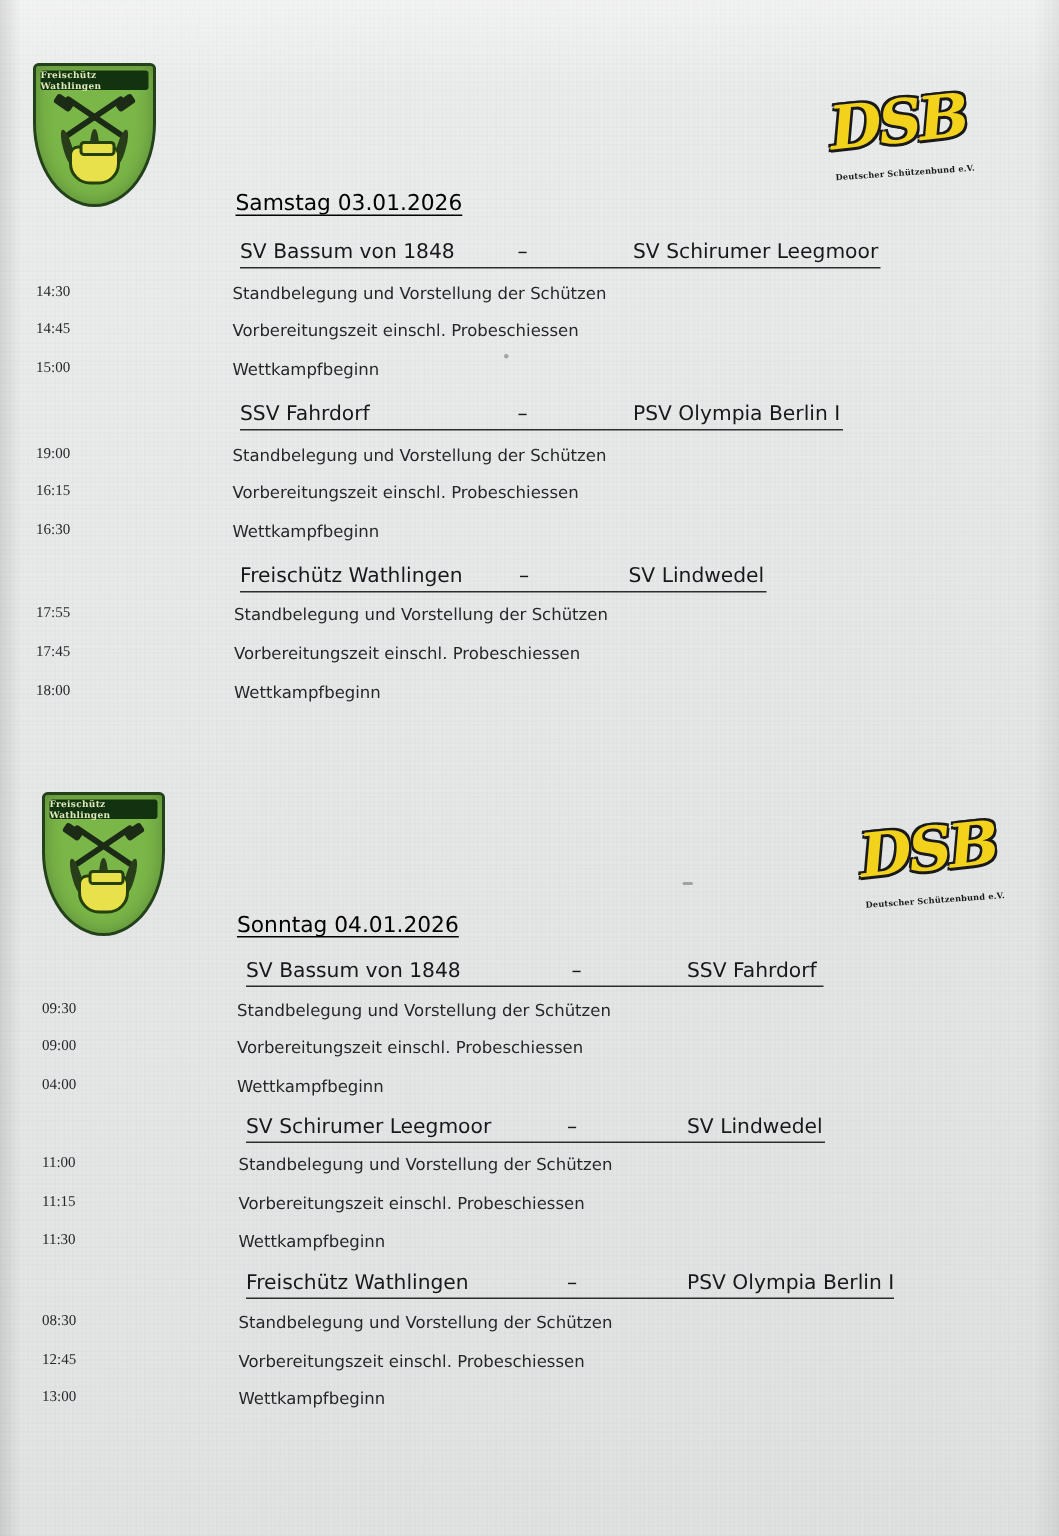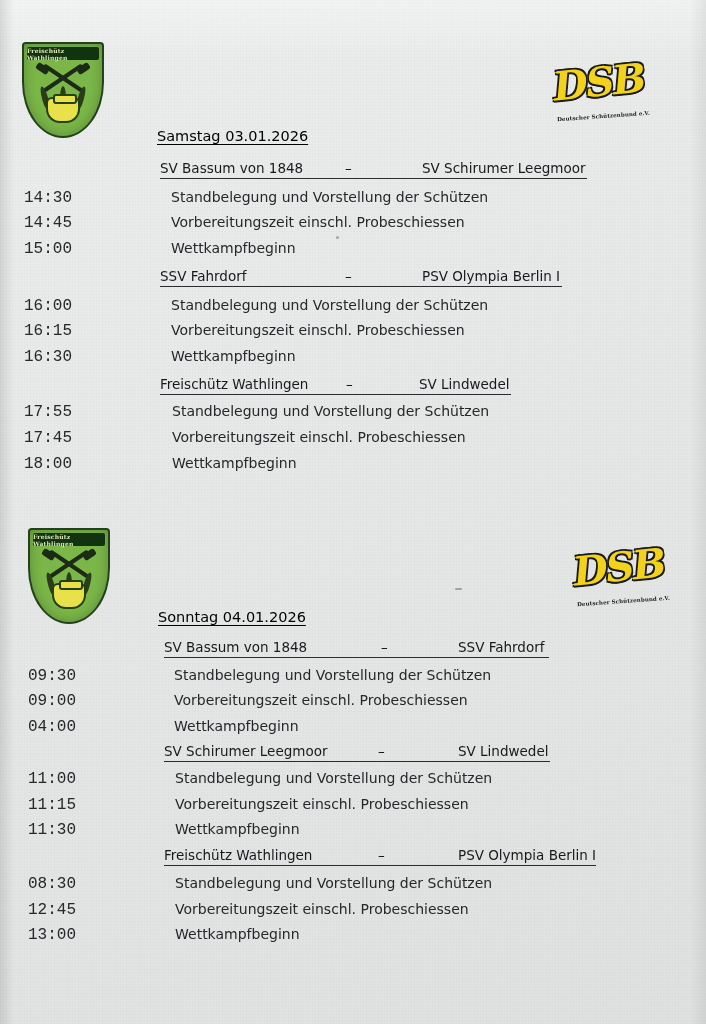--- a/index.html
+++ b/index.html
@@ -198,32 +198,31 @@
   .match .away { position: absolute; top: 0; }
   .match .rule {
     position: absolute;
     left: 0;
     bottom: -1px;
     height: 1px;
     background: #2a2c2f;
   }
   .time {
     position: absolute;
-    font-family: Liberation Mono, monospace;
-    font-size: 16px;
+    font-family: Liberation Serif, serif;
+    font-size: 10px;
     color: #25272a;
     white-space: nowrap;
   }
   .desc {
     position: absolute;
     font-family: "DejaVu Sans", sans-serif;
-    font-size: 14px;
+    font-size: 11px;
     color: #25272a;
     white-space: nowrap;
-    margin-left: 16px;
   }
   .speck {
     position: absolute;
     background: rgba(40,40,40,0.35);
     border-radius: 50%;
   }
 </style>
 </head>
 <body>
 
@@ -268,21 +267,21 @@
   <div class="desc" style="left:155px; top:214px;">Vorbereitungszeit einschl. Probeschiessen</div>
   <div class="time" style="left:24px; top:240px;">15:00</div>
   <div class="desc" style="left:155px; top:240px;">Wettkampfbeginn</div>
 
   <div class="match" style="left:160px; top:268px; width:402px;">
     <span class="home">SSV Fahrdorf</span>
     <span class="dash" style="left:185px;">–</span>
     <span class="away" style="left:262px;">PSV Olympia Berlin I</span>
     <span class="rule" style="width:402px;"></span>
   </div>
-  <div class="time" style="left:24px; top:297px;">16:00</div>
+  <div class="time" style="left:24px; top:297px;">19:00</div>
   <div class="desc" style="left:155px; top:297px;">Standbelegung und Vorstellung der Schützen</div>
   <div class="time" style="left:24px; top:322px;">16:15</div>
   <div class="desc" style="left:155px; top:322px;">Vorbereitungszeit einschl. Probeschiessen</div>
   <div class="time" style="left:24px; top:348px;">16:30</div>
   <div class="desc" style="left:155px; top:348px;">Wettkampfbeginn</div>
 
   <div class="match" style="left:160px; top:376px; width:351px;">
     <span class="home">Freischütz Wathlingen</span>
     <span class="dash" style="left:186px;">–</span>
     <span class="away" style="left:259px;">SV Lindwedel</span>

